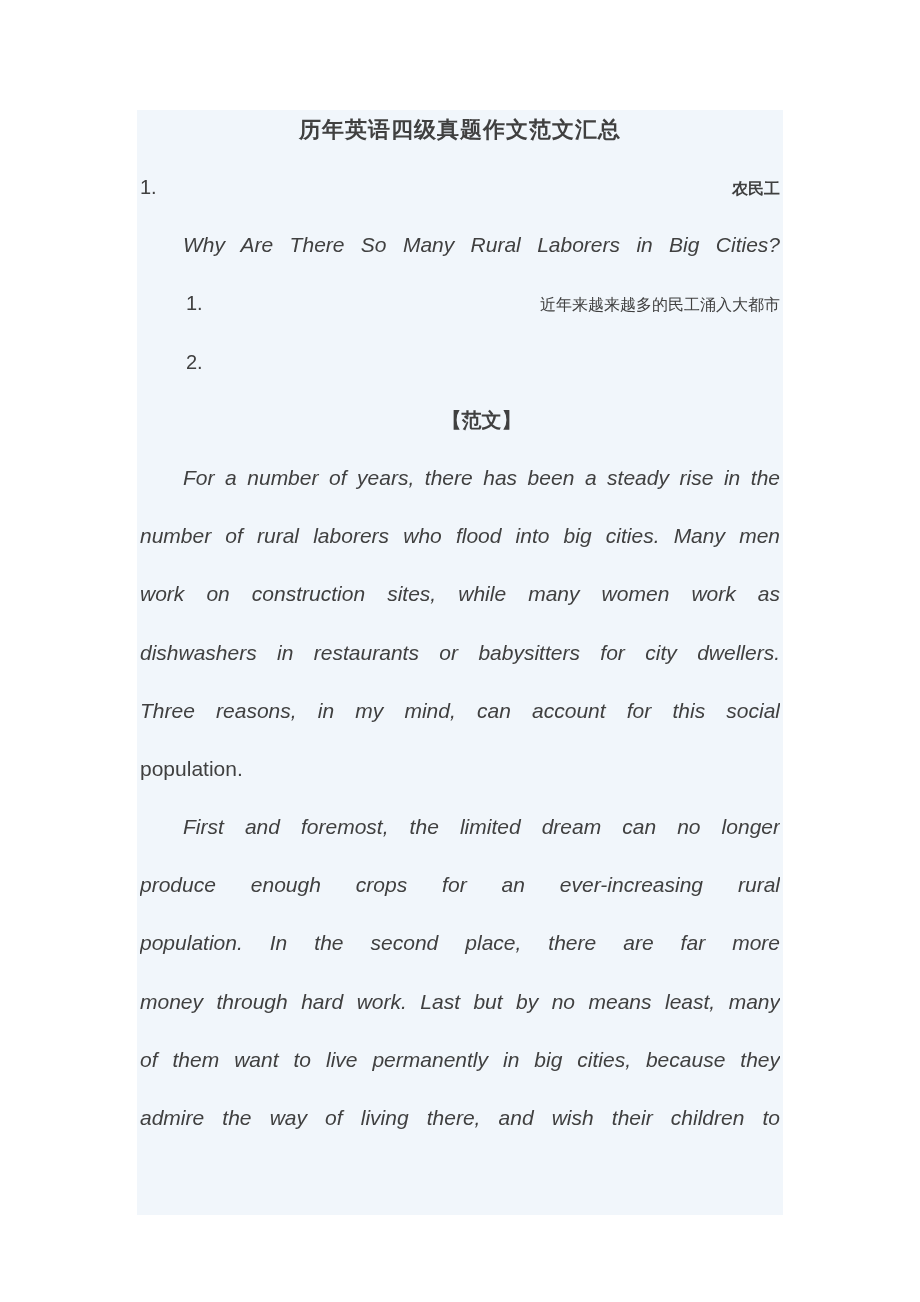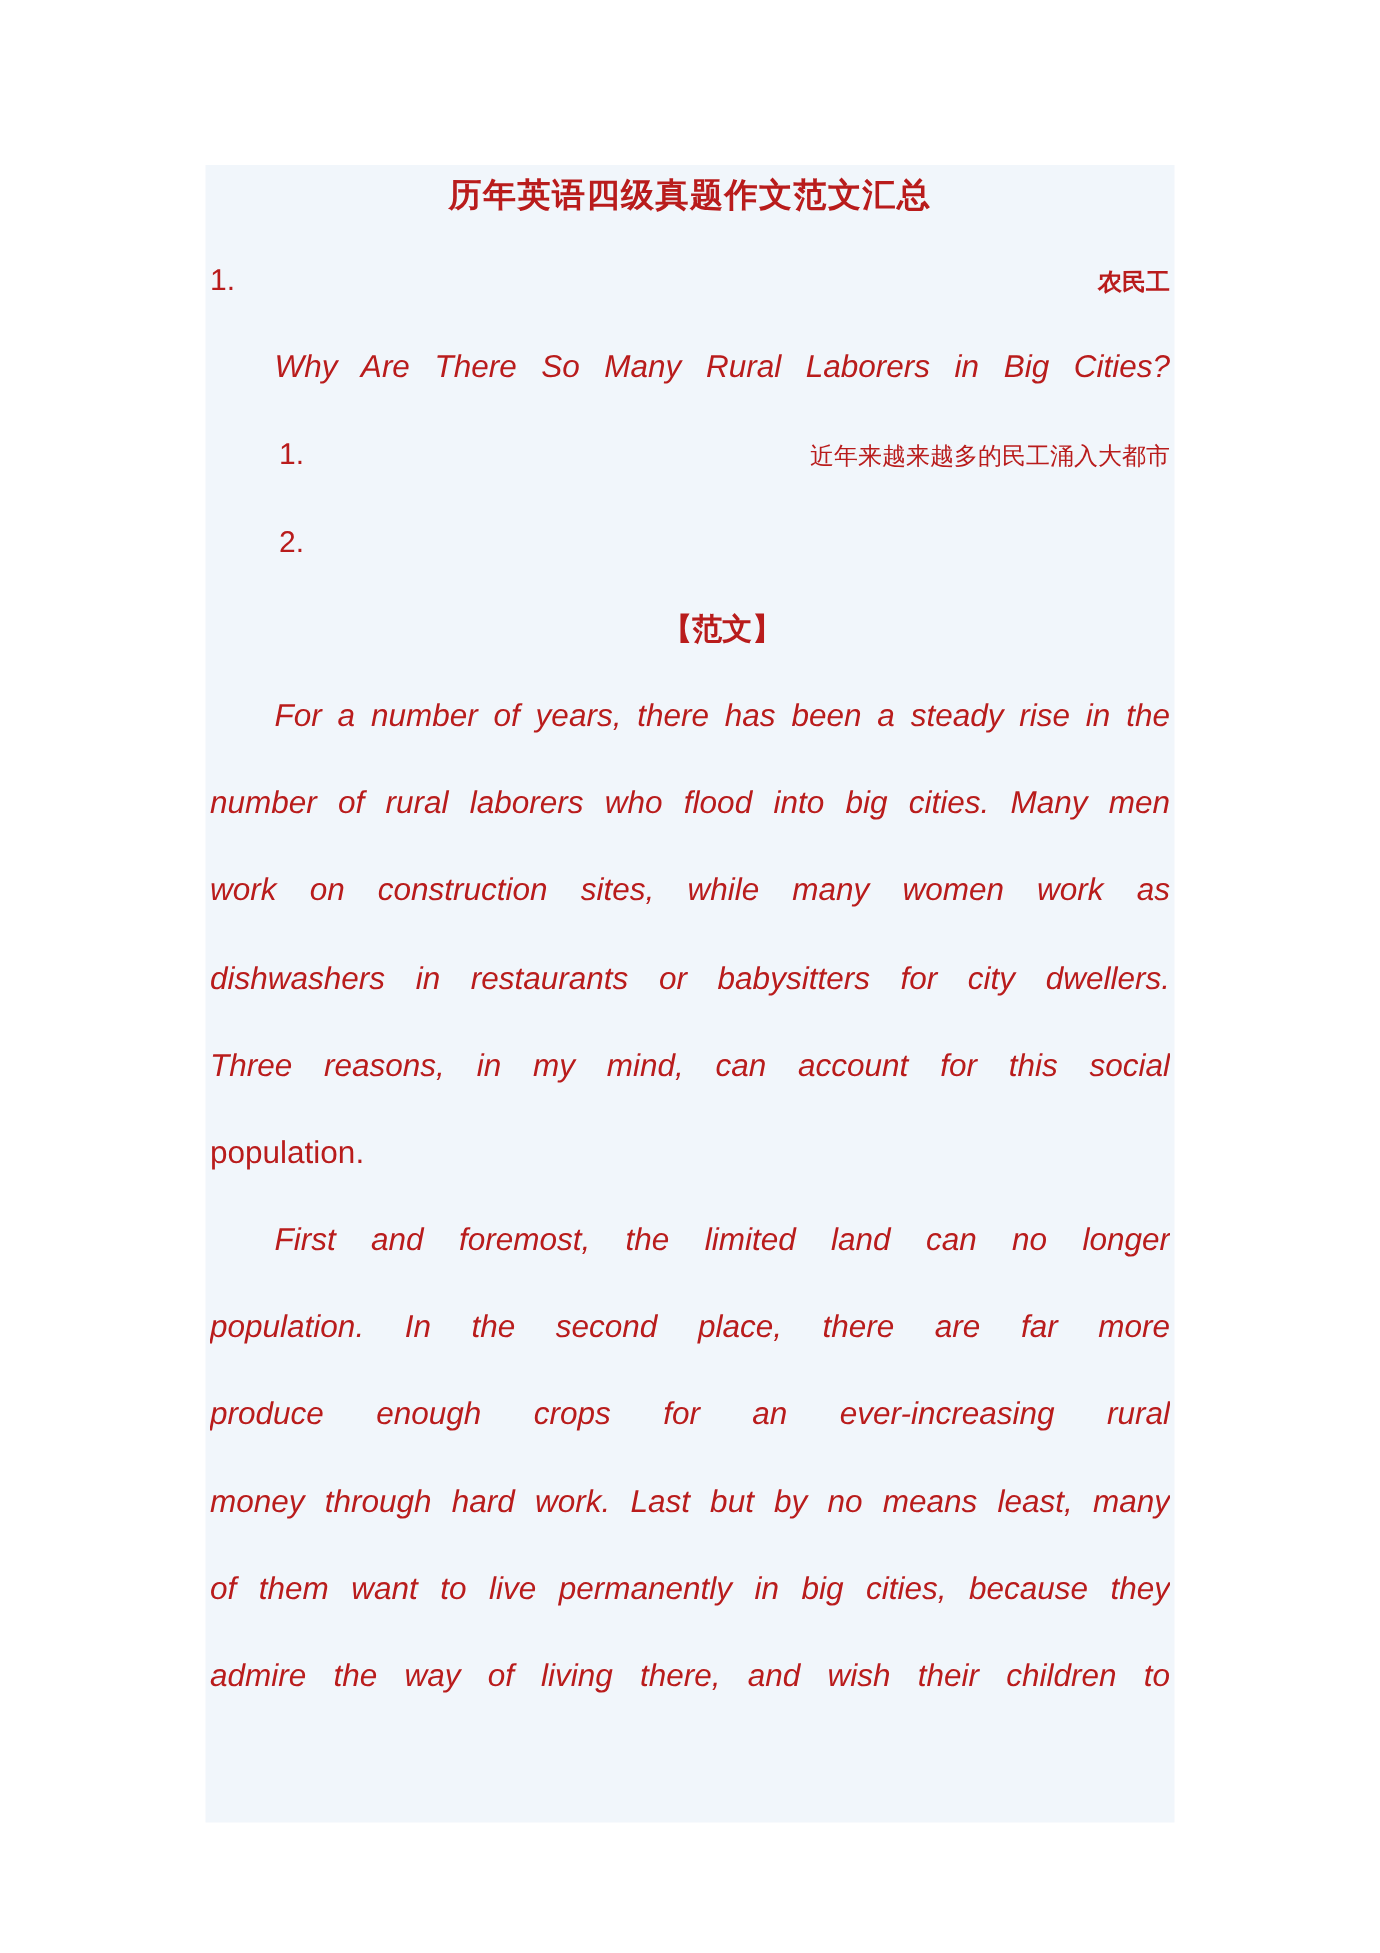--- a/index.html
+++ b/index.html
@@ -17,21 +17,21 @@
   }
   .page {
     position: absolute;
     left: 137px;
     top: 110px;
     width: 646px;
     height: 1105px;
     box-sizing: border-box;
     padding: 0 3px;
     background: #f1f6fb;
-    color: #b91c1c;
+    color: #404040;
   }
   .row-title {
     height: 40px;
     line-height: 40px;
     margin-bottom: 8px;
     text-align: center;
     font-weight: bold;
     font-size: 22px;
     letter-spacing: 1px;
   }
@@ -98,21 +98,21 @@
     </div>
 
     <div class="row indent label-bold">【范文】</div>
 
     <div class="row just indent">For a number of years, there has been a steady rise in the</div>
     <div class="row just">number of rural laborers who flood into big cities. Many men</div>
     <div class="row just">work on construction sites, while many women work as</div>
     <div class="row just">dishwashers in restaurants or babysitters for city dwellers.</div>
     <div class="row just">Three reasons, in my mind, can account for this social</div>
     <div class="row">population.</div>
-    <div class="row just indent">First and foremost, the limited land can no longer</div>
+    <div class="row just indent">First and foremost, the limited dream can no longer</div>
+    <div class="row just">produce enough crops for an ever-increasing rural</div>
     <div class="row just">population. In the second place, there are far more</div>
-    <div class="row just">produce enough crops for an ever-increasing rural</div>
     <div class="row just">money through hard work. Last but by no means least, many</div>
     <div class="row just">of them want to live permanently in big cities, because they</div>
     <div class="row just">admire the way of living there, and wish their children to</div>
 
   </div>
 </div>
 
 </body></html>

